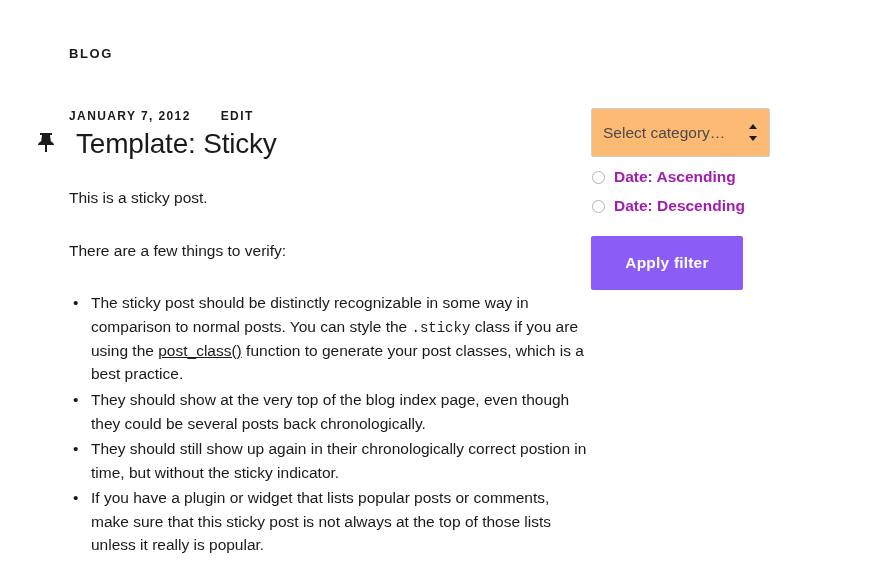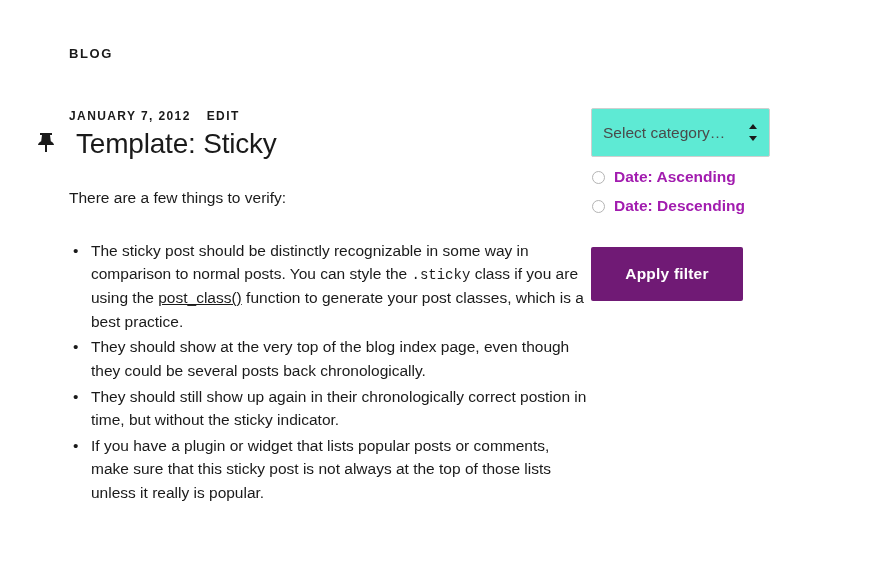--- a/index.html
+++ b/index.html
@@ -39,21 +39,21 @@
     position: absolute;
     left: 69px;
     top: 109px;
     font-size: 12px;
     font-weight: bold;
     letter-spacing: 1.4px;
     color: #1a1a1a;
     text-transform: uppercase;
   }
   .post-meta .edit-link {
-    margin-left: 4px;
+    margin-left: 18px;
     color: #1a1a1a;
     text-decoration: none;
     padding-left: 12px;
   }
 
   
   .sticky-pin {
     position: absolute;
     left: 36px;
     top: 131px;
@@ -128,21 +128,21 @@
   }
   select.category-select {
     appearance: none;
     -webkit-appearance: none;
     -moz-appearance: none;
     width: 179px;
     height: 49px;
     box-sizing: border-box;
     border: 1px solid #cfcfcf;
     border-radius: 2px;
-    background: #5eead4;
+    background: #fdba74;
     padding: 0 30px 0 11px;
     font-family: "Liberation Sans", sans-serif;
     font-size: 15.5px;
     color: #4a4a4a;
     line-height: 47px;
     outline: none;
   }
   .select-arrows {
     position: absolute;
     right: 12px;
@@ -188,25 +188,25 @@
     margin-right: 9px;
     flex: none;
   }
   .radio-label {
     font-size: 15.5px;
     font-weight: bold;
     color: #a21caf;
   }
 
   .apply-button {
-    margin-top: 32px;
+    margin-top: 21px;
     margin-left: 0;
     width: 152px;
     height: 54px;
-    background: #701a75;
+    background: #8b5cf6;
     color: #ffffff;
     border: none;
     border-radius: 2px;
     font-family: "Liberation Sans", sans-serif;
     font-size: 15.5px;
     font-weight: bold;
     letter-spacing: 0.2px;
     cursor: pointer;
   }
 </style>
@@ -223,20 +223,21 @@
 
   <div class="sticky-pin">
     <svg width="20" height="22" viewBox="0 0 20 22" aria-hidden="true">
       <path d="M4 2 H16 V4 H14 L14.8 10.2 C16.6 11 18 12.6 18 14 H11 V21 H9 V14 H2 C2 12.6 3.4 11 5.2 10.2 L6 4 H4 Z" fill="#1a1a1a"></path>
     </svg>
   </div>
 
   <h1 class="post-title">Template: Sticky</h1>
 
   <div class="post-body">
+    <p>This is a sticky post.</p>
     <p>There are a few things to verify:</p>
     <ul>
       <li><span>The sticky post should be distinctly recognizable in some way in comparison to normal posts. You can style the </span><code class="inline">.sticky</code><span> class if you are using the </span><a class="post-class-link" href="#">post_class()</a><span> function to generate your post classes, which is a best practice.</span></li>
       <li>They should show at the very top of the blog index page, even though they could be several posts back chronologically.</li>
       <li>They should still show up again in their chronologically correct postion in time, but without the sticky indicator.</li>
       <li>If you have a plugin or widget that lists popular posts or comments, make sure that this sticky post is not always at the top of those lists unless it really is popular.</li>
     </ul>
   </div>
 
   <div class="filter-panel">

